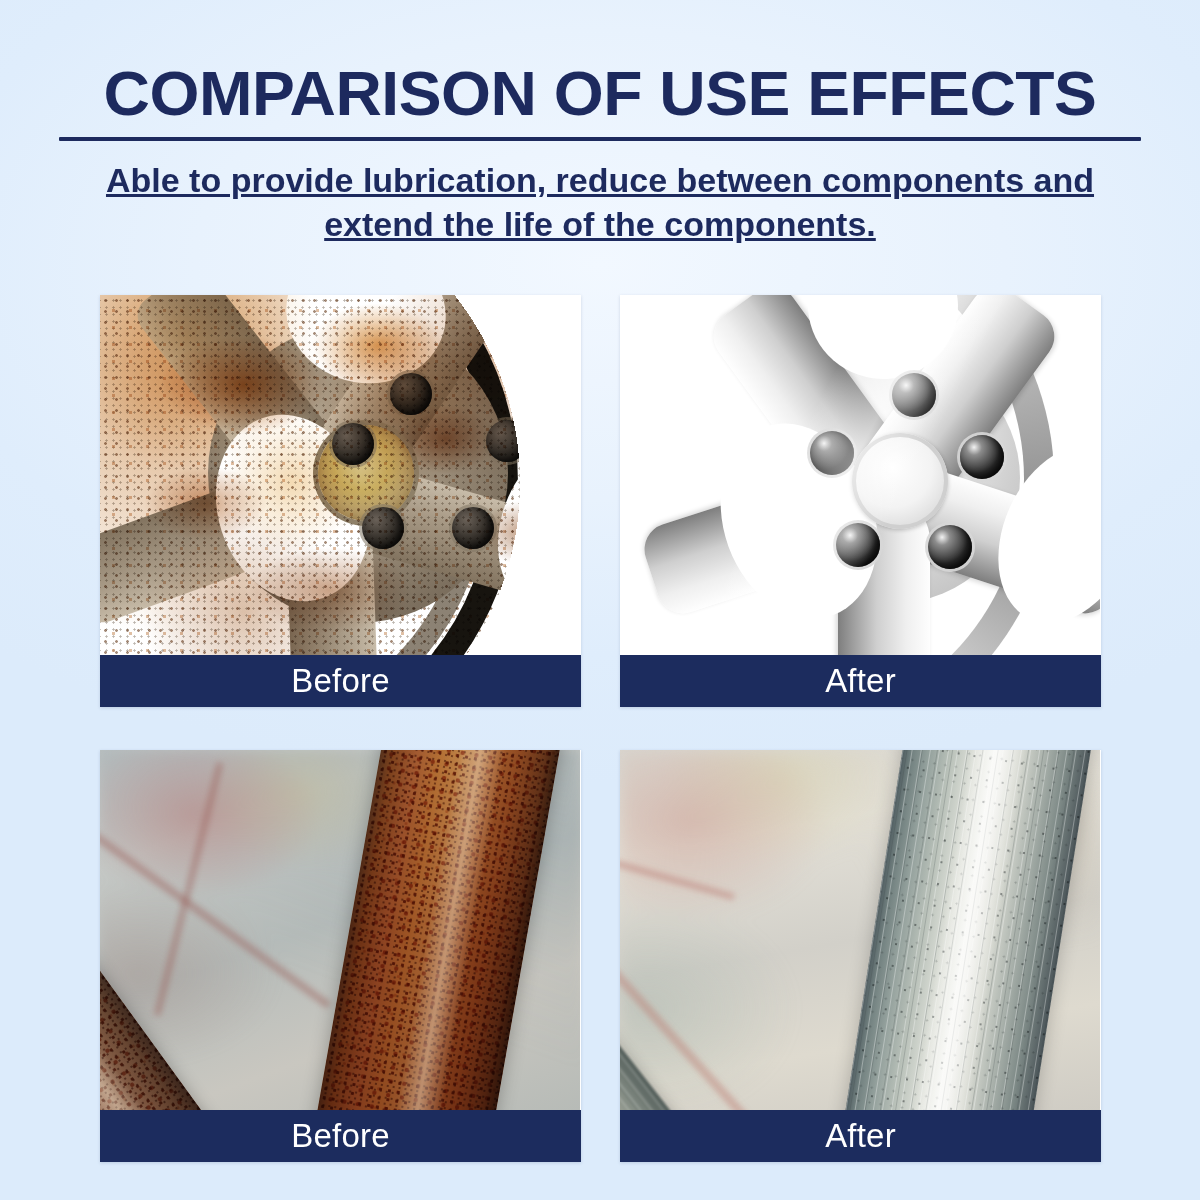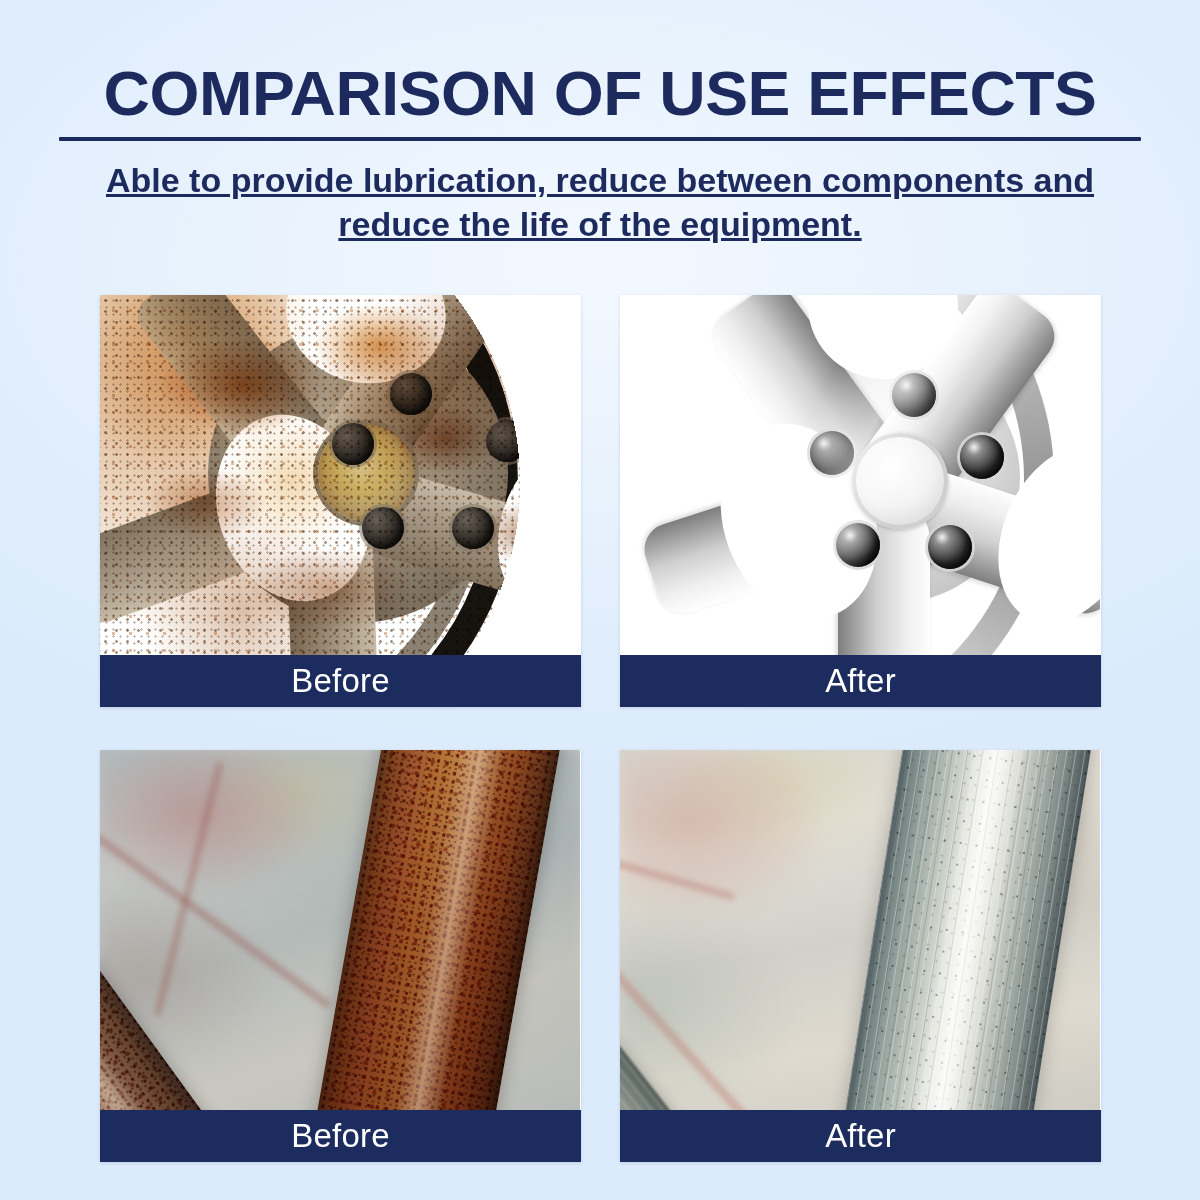--- a/index.html
+++ b/index.html
@@ -444,21 +444,21 @@
 </head>
 <body>
 
 <div id="page">
 
   <div id="header">
     <div id="title">COMPARISON OF USE EFFECTS</div>
     <div id="title-rule"></div>
     <div id="subtitle">
       <span class="line">Able to provide lubrication, reduce between components and</span>
-      <span class="line">reduce the life of the equipment.</span>
+      <span class="line">extend the life of the components.</span>
     </div>
   </div>
 
   <div id="grid">
 
     <div class="panel">
       <div class="photo wheel-rusty">
         <div class="rim-outer"></div>
         <div class="rim-inner"></div>
         <div class="hub-disc"></div>

